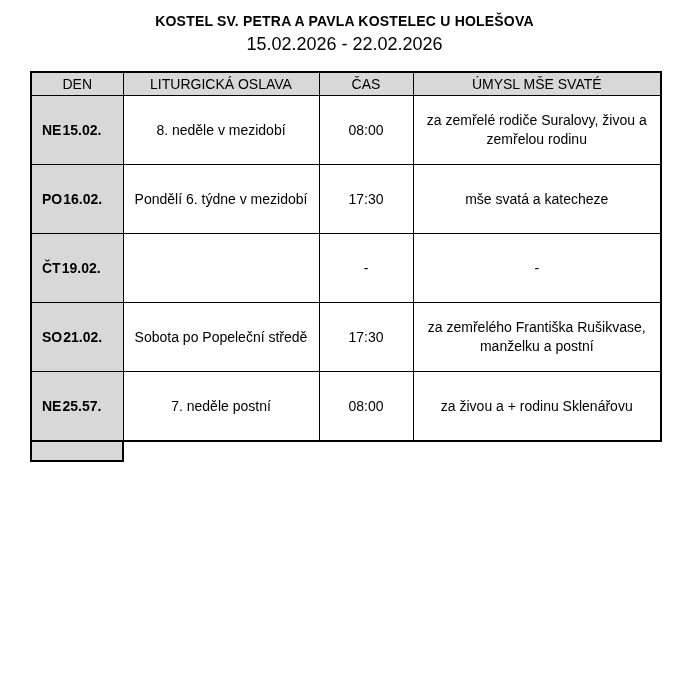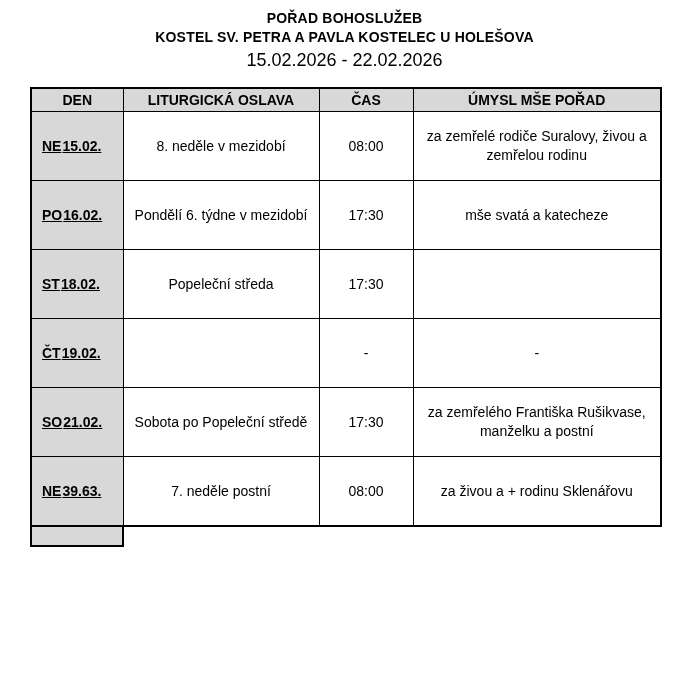--- a/index.html
+++ b/index.html
@@ -47,21 +47,21 @@
     border: 2px solid #000000;
   }
   table.schedule th,
   table.schedule td {
     border: 1px solid #000000;
     font-size: 14px;
     overflow: hidden;
   }
   table.schedule th {
     height: 20px;
-    font-weight: bold;
+    font-weight: normal;
     text-align: center;
     padding: 1px 2px;
   }
   table.schedule td {
     height: 64px;
     text-align: center;
     vertical-align: middle;
     padding: 2px 10px;
     line-height: 1.35;
   }
@@ -74,56 +74,54 @@
   }
   td.day-cell {
     font-weight: bold;
     text-align: left;
     padding: 2px 4px 2px 9px;
   }
   .day-wrap {
     display: flex;
     align-items: flex-end;
     gap: 1px;
-    text-decoration: underline;
   }
   .footer-strip {
     margin-left: 30px;
     width: 94px;
     height: 20px;
     background: #d8d8d8;
     border: 2px solid #000000;
     border-top: none;
     box-sizing: border-box;
   }
 </style>
 </head>
 <body>
 
 <div class="page">
 
   <header class="doc-header">
-    <div class="title-line1">POŘAD BOHOSLUŽEB</div>
     <div class="title-line2">KOSTEL SV. PETRA A PAVLA KOSTELEC U HOLEŠOVA</div>
     <div class="date-range">15.02.2026 - 22.02.2026</div>
   </header>
 
   <table class="schedule">
     <colgroup>
       <col class="col-den">
       <col class="col-oslava">
       <col class="col-cas">
       <col class="col-umysl">
     </colgroup>
     <thead>
       <tr>
         <th class="shaded">DEN</th>
         <th class="shaded">LITURGICKÁ OSLAVA</th>
         <th class="shaded">ČAS</th>
-        <th class="shaded">ÚMYSL MŠE POŘAD</th>
+        <th class="shaded">ÚMYSL MŠE SVATÉ</th>
       </tr>
     </thead>
     <tbody>
       <tr>
         <td class="day-cell shaded">
           <div class="day-wrap">
             <span>NE</span>
             <span>15.02.</span>
           </div>
         </td>
@@ -138,31 +136,20 @@
             <span>16.02.</span>
           </div>
         </td>
         <td>Pondělí 6. týdne v mezidobí</td>
         <td>17:30</td>
         <td>mše svatá a katecheze</td>
       </tr>
       <tr>
         <td class="day-cell shaded">
           <div class="day-wrap">
-            <span>ST</span>
-            <span>18.02.</span>
-          </div>
-        </td>
-        <td>Popeleční středa</td>
-        <td>17:30</td>
-        <td></td>
-      </tr>
-      <tr>
-        <td class="day-cell shaded">
-          <div class="day-wrap">
             <span>ČT</span>
             <span>19.02.</span>
           </div>
         </td>
         <td></td>
         <td>-</td>
         <td>-</td>
       </tr>
       <tr>
         <td class="day-cell shaded">
@@ -172,21 +159,21 @@
           </div>
         </td>
         <td>Sobota po Popeleční středě</td>
         <td>17:30</td>
         <td>za zemřelého Františka Rušikvase, manželku a postní</td>
       </tr>
       <tr>
         <td class="day-cell shaded">
           <div class="day-wrap">
             <span>NE</span>
-            <span>39.63.</span>
+            <span>25.57.</span>
           </div>
         </td>
         <td>7. neděle postní</td>
         <td>08:00</td>
         <td>za živou a + rodinu Sklenářovu</td>
       </tr>
     </tbody>
   </table>
 
   <div class="footer-strip"></div>

